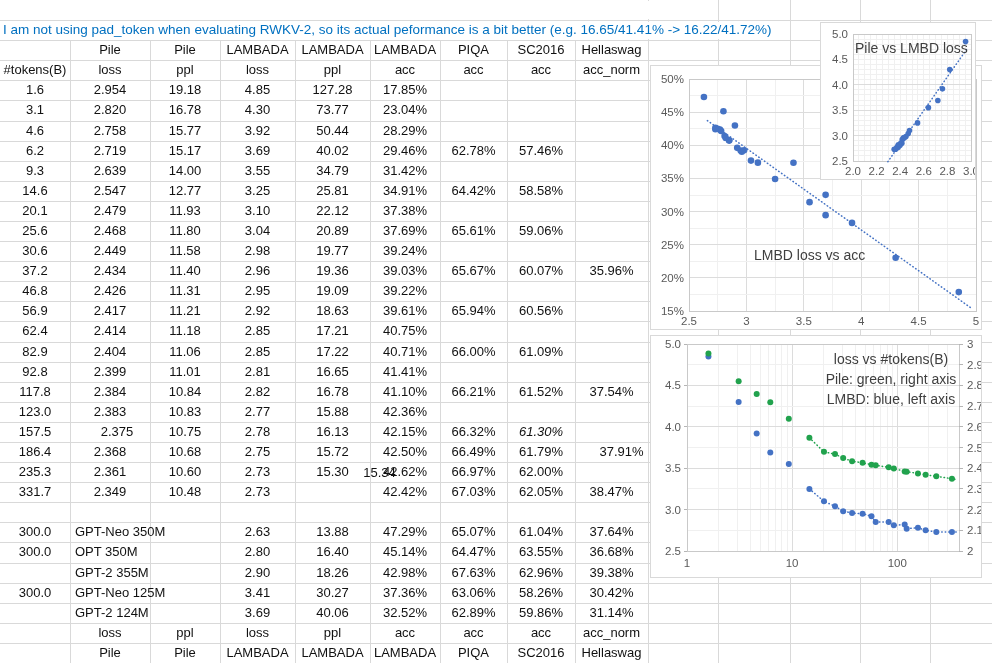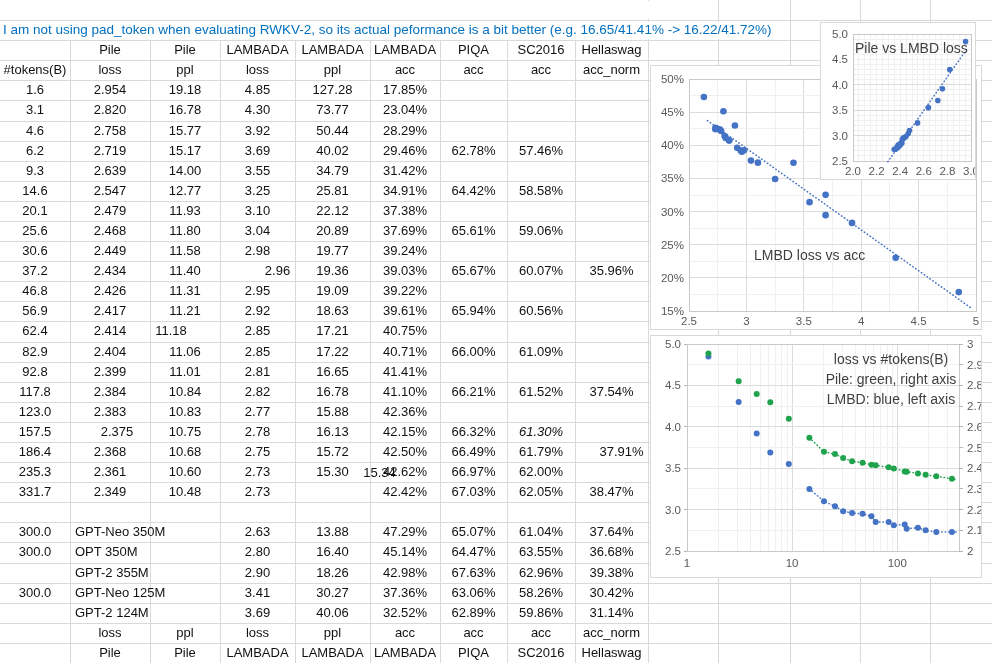--- a/index.html
+++ b/index.html
@@ -149,21 +149,21 @@
       <div class="cell" style="left: 507px; width: 68px; top: 221px; height: 20.0909px; line-height: 20.0909px;">59.06%</div>
       <div class="cell" style="left: 0px; width: 70px; top: 241.091px; height: 20.0909px; line-height: 20.0909px;">30.6</div>
       <div class="cell" style="left: 70px; width: 80px; top: 241.091px; height: 20.0909px; line-height: 20.0909px;">2.449</div>
       <div class="cell" style="left: 150px; width: 70px; top: 241.091px; height: 20.0909px; line-height: 20.0909px;">11.58</div>
       <div class="cell" style="left: 220px; width: 75px; top: 241.091px; height: 20.0909px; line-height: 20.0909px;">2.98</div>
       <div class="cell" style="left: 295px; width: 75px; top: 241.091px; height: 20.0909px; line-height: 20.0909px;">19.77</div>
       <div class="cell" style="left: 370px; width: 70px; top: 241.091px; height: 20.0909px; line-height: 20.0909px;">39.24%</div>
       <div class="cell" style="left: 0px; width: 70px; top: 261.182px; height: 20.0909px; line-height: 20.0909px;">37.2</div>
       <div class="cell" style="left: 70px; width: 80px; top: 261.182px; height: 20.0909px; line-height: 20.0909px;">2.434</div>
       <div class="cell" style="left: 150px; width: 70px; top: 261.182px; height: 20.0909px; line-height: 20.0909px;">11.40</div>
-      <div class="cell" style="left: 220px; width: 75px; top: 261.182px; height: 20.0909px; line-height: 20.0909px; padding-left: 20px;">2.96</div>
+      <div class="cell" style="left: 220px; width: 75px; top: 261.182px; height: 20.0909px; line-height: 20.0909px;">2.96</div>
       <div class="cell" style="left: 295px; width: 75px; top: 261.182px; height: 20.0909px; line-height: 20.0909px;">19.36</div>
       <div class="cell" style="left: 370px; width: 70px; top: 261.182px; height: 20.0909px; line-height: 20.0909px;">39.03%</div>
       <div class="cell" style="left: 440px; width: 67px; top: 261.182px; height: 20.0909px; line-height: 20.0909px;">65.67%</div>
       <div class="cell" style="left: 507px; width: 68px; top: 261.182px; height: 20.0909px; line-height: 20.0909px;">60.07%</div>
       <div class="cell" style="left: 575px; width: 73px; top: 261.182px; height: 20.0909px; line-height: 20.0909px;">35.96%</div>
       <div class="cell" style="left: 0px; width: 70px; top: 281.273px; height: 20.0909px; line-height: 20.0909px;">46.8</div>
       <div class="cell" style="left: 70px; width: 80px; top: 281.273px; height: 20.0909px; line-height: 20.0909px;">2.426</div>
       <div class="cell" style="left: 150px; width: 70px; top: 281.273px; height: 20.0909px; line-height: 20.0909px;">11.31</div>
       <div class="cell" style="left: 220px; width: 75px; top: 281.273px; height: 20.0909px; line-height: 20.0909px;">2.95</div>
       <div class="cell" style="left: 295px; width: 75px; top: 281.273px; height: 20.0909px; line-height: 20.0909px;">19.09</div>
@@ -171,21 +171,21 @@
       <div class="cell" style="left: 0px; width: 70px; top: 301.364px; height: 20.0909px; line-height: 20.0909px;">56.9</div>
       <div class="cell" style="left: 70px; width: 80px; top: 301.364px; height: 20.0909px; line-height: 20.0909px;">2.417</div>
       <div class="cell" style="left: 150px; width: 70px; top: 301.364px; height: 20.0909px; line-height: 20.0909px;">11.21</div>
       <div class="cell" style="left: 220px; width: 75px; top: 301.364px; height: 20.0909px; line-height: 20.0909px;">2.92</div>
       <div class="cell" style="left: 295px; width: 75px; top: 301.364px; height: 20.0909px; line-height: 20.0909px;">18.63</div>
       <div class="cell" style="left: 370px; width: 70px; top: 301.364px; height: 20.0909px; line-height: 20.0909px;">39.61%</div>
       <div class="cell" style="left: 440px; width: 67px; top: 301.364px; height: 20.0909px; line-height: 20.0909px;">65.94%</div>
       <div class="cell" style="left: 507px; width: 68px; top: 301.364px; height: 20.0909px; line-height: 20.0909px;">60.56%</div>
       <div class="cell" style="left: 0px; width: 70px; top: 321.455px; height: 20.0909px; line-height: 20.0909px;">62.4</div>
       <div class="cell" style="left: 70px; width: 80px; top: 321.455px; height: 20.0909px; line-height: 20.0909px;">2.414</div>
-      <div class="cell" style="left: 136px; width: 70px; top: 321.455px; height: 20.0909px; line-height: 20.0909px;">11.18</div>
+      <div class="cell" style="left: 150px; width: 70px; top: 321.455px; height: 20.0909px; line-height: 20.0909px;">11.18</div>
       <div class="cell" style="left: 220px; width: 75px; top: 321.455px; height: 20.0909px; line-height: 20.0909px;">2.85</div>
       <div class="cell" style="left: 295px; width: 75px; top: 321.455px; height: 20.0909px; line-height: 20.0909px;">17.21</div>
       <div class="cell" style="left: 370px; width: 70px; top: 321.455px; height: 20.0909px; line-height: 20.0909px;">40.75%</div>
       <div class="cell" style="left: 0px; width: 70px; top: 341.545px; height: 20.0909px; line-height: 20.0909px;">82.9</div>
       <div class="cell" style="left: 70px; width: 80px; top: 341.545px; height: 20.0909px; line-height: 20.0909px;">2.404</div>
       <div class="cell" style="left: 150px; width: 70px; top: 341.545px; height: 20.0909px; line-height: 20.0909px;">11.06</div>
       <div class="cell" style="left: 220px; width: 75px; top: 341.545px; height: 20.0909px; line-height: 20.0909px;">2.85</div>
       <div class="cell" style="left: 295px; width: 75px; top: 341.545px; height: 20.0909px; line-height: 20.0909px;">17.22</div>
       <div class="cell" style="left: 370px; width: 70px; top: 341.545px; height: 20.0909px; line-height: 20.0909px;">40.71%</div>
       <div class="cell" style="left: 440px; width: 67px; top: 341.545px; height: 20.0909px; line-height: 20.0909px;">66.00%</div>

